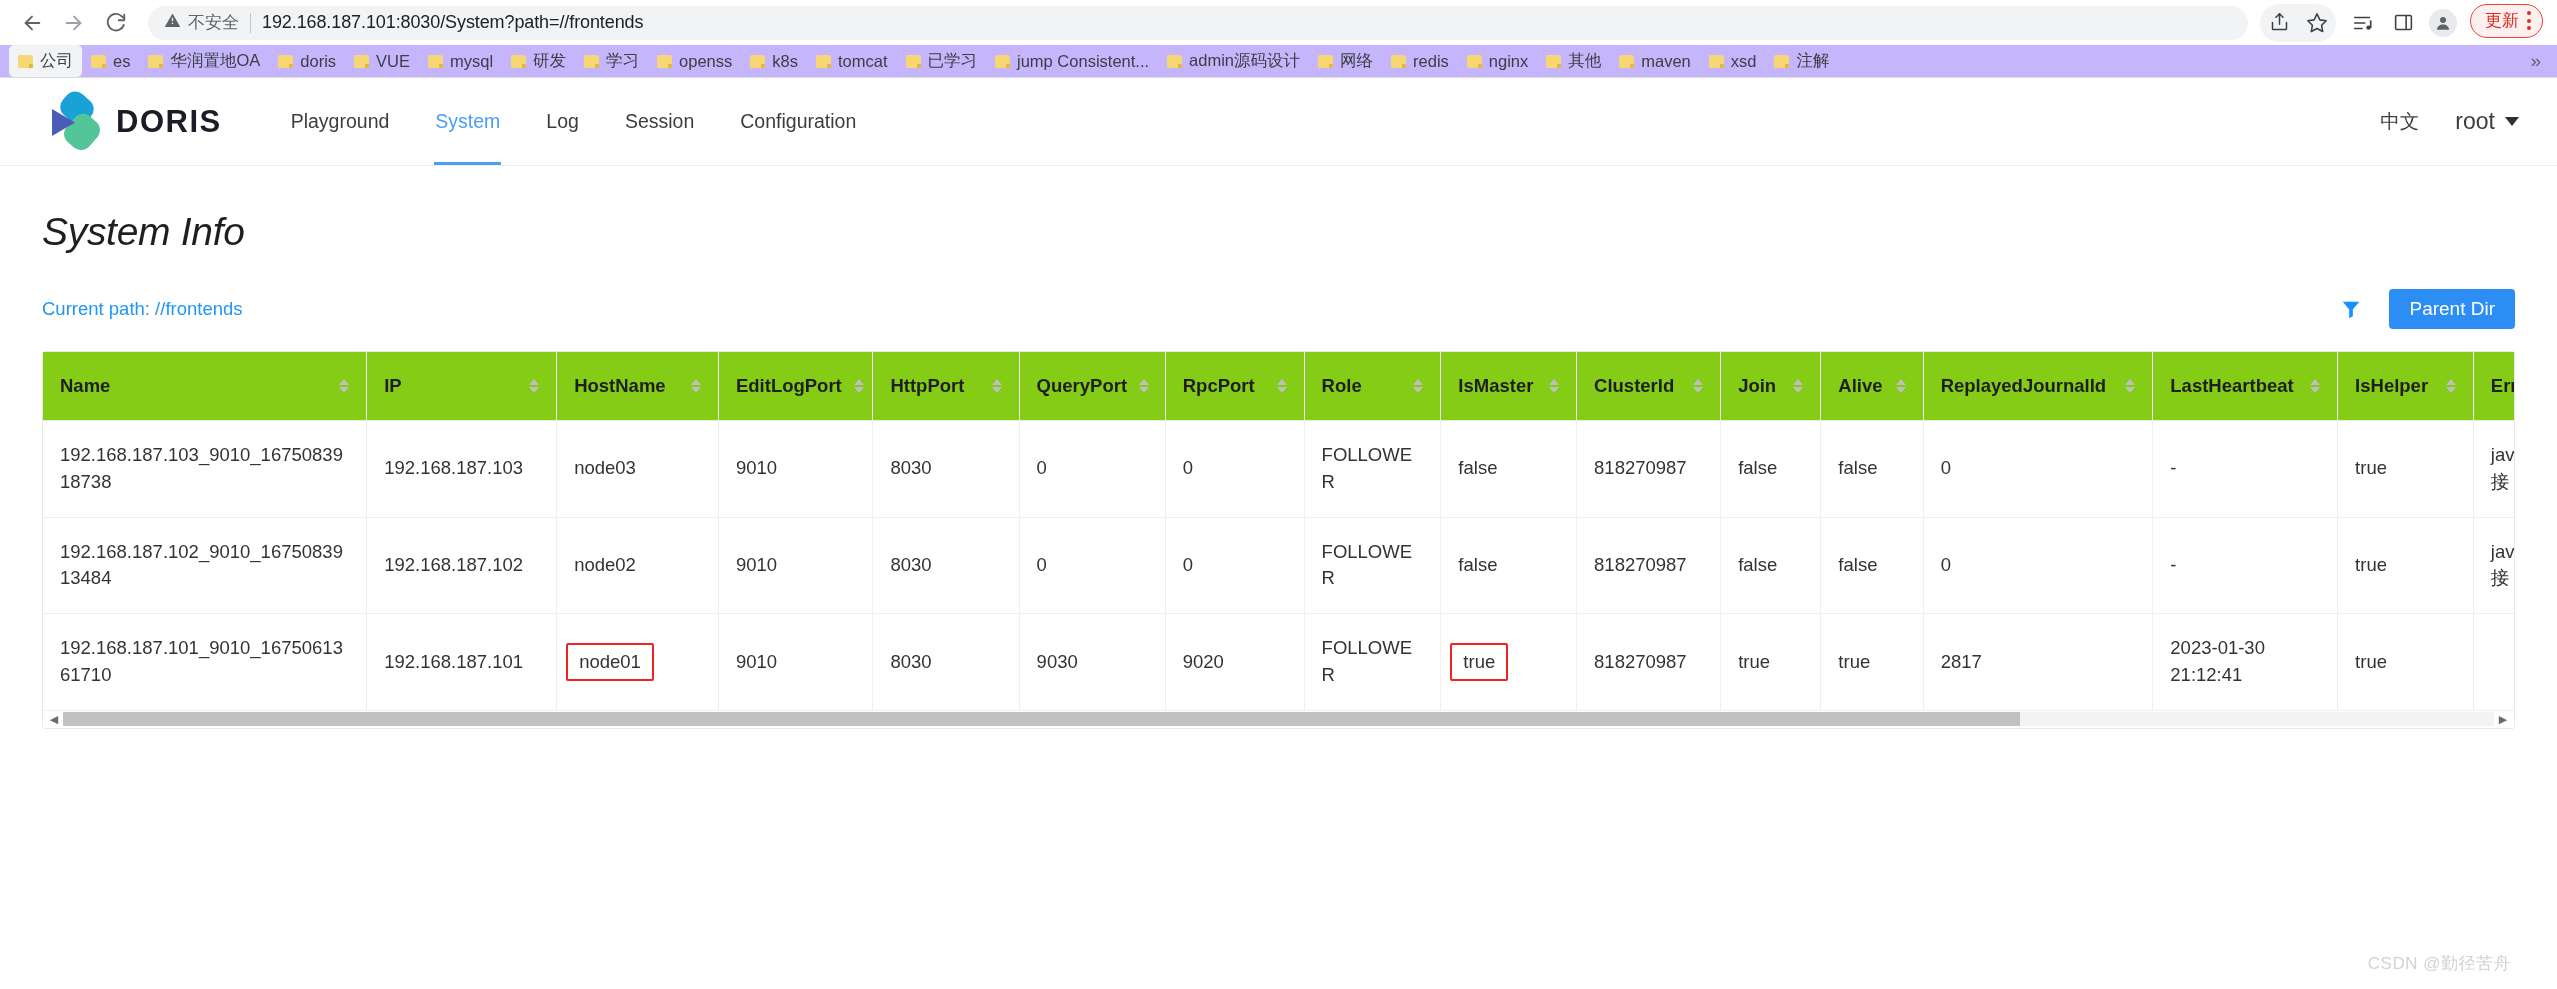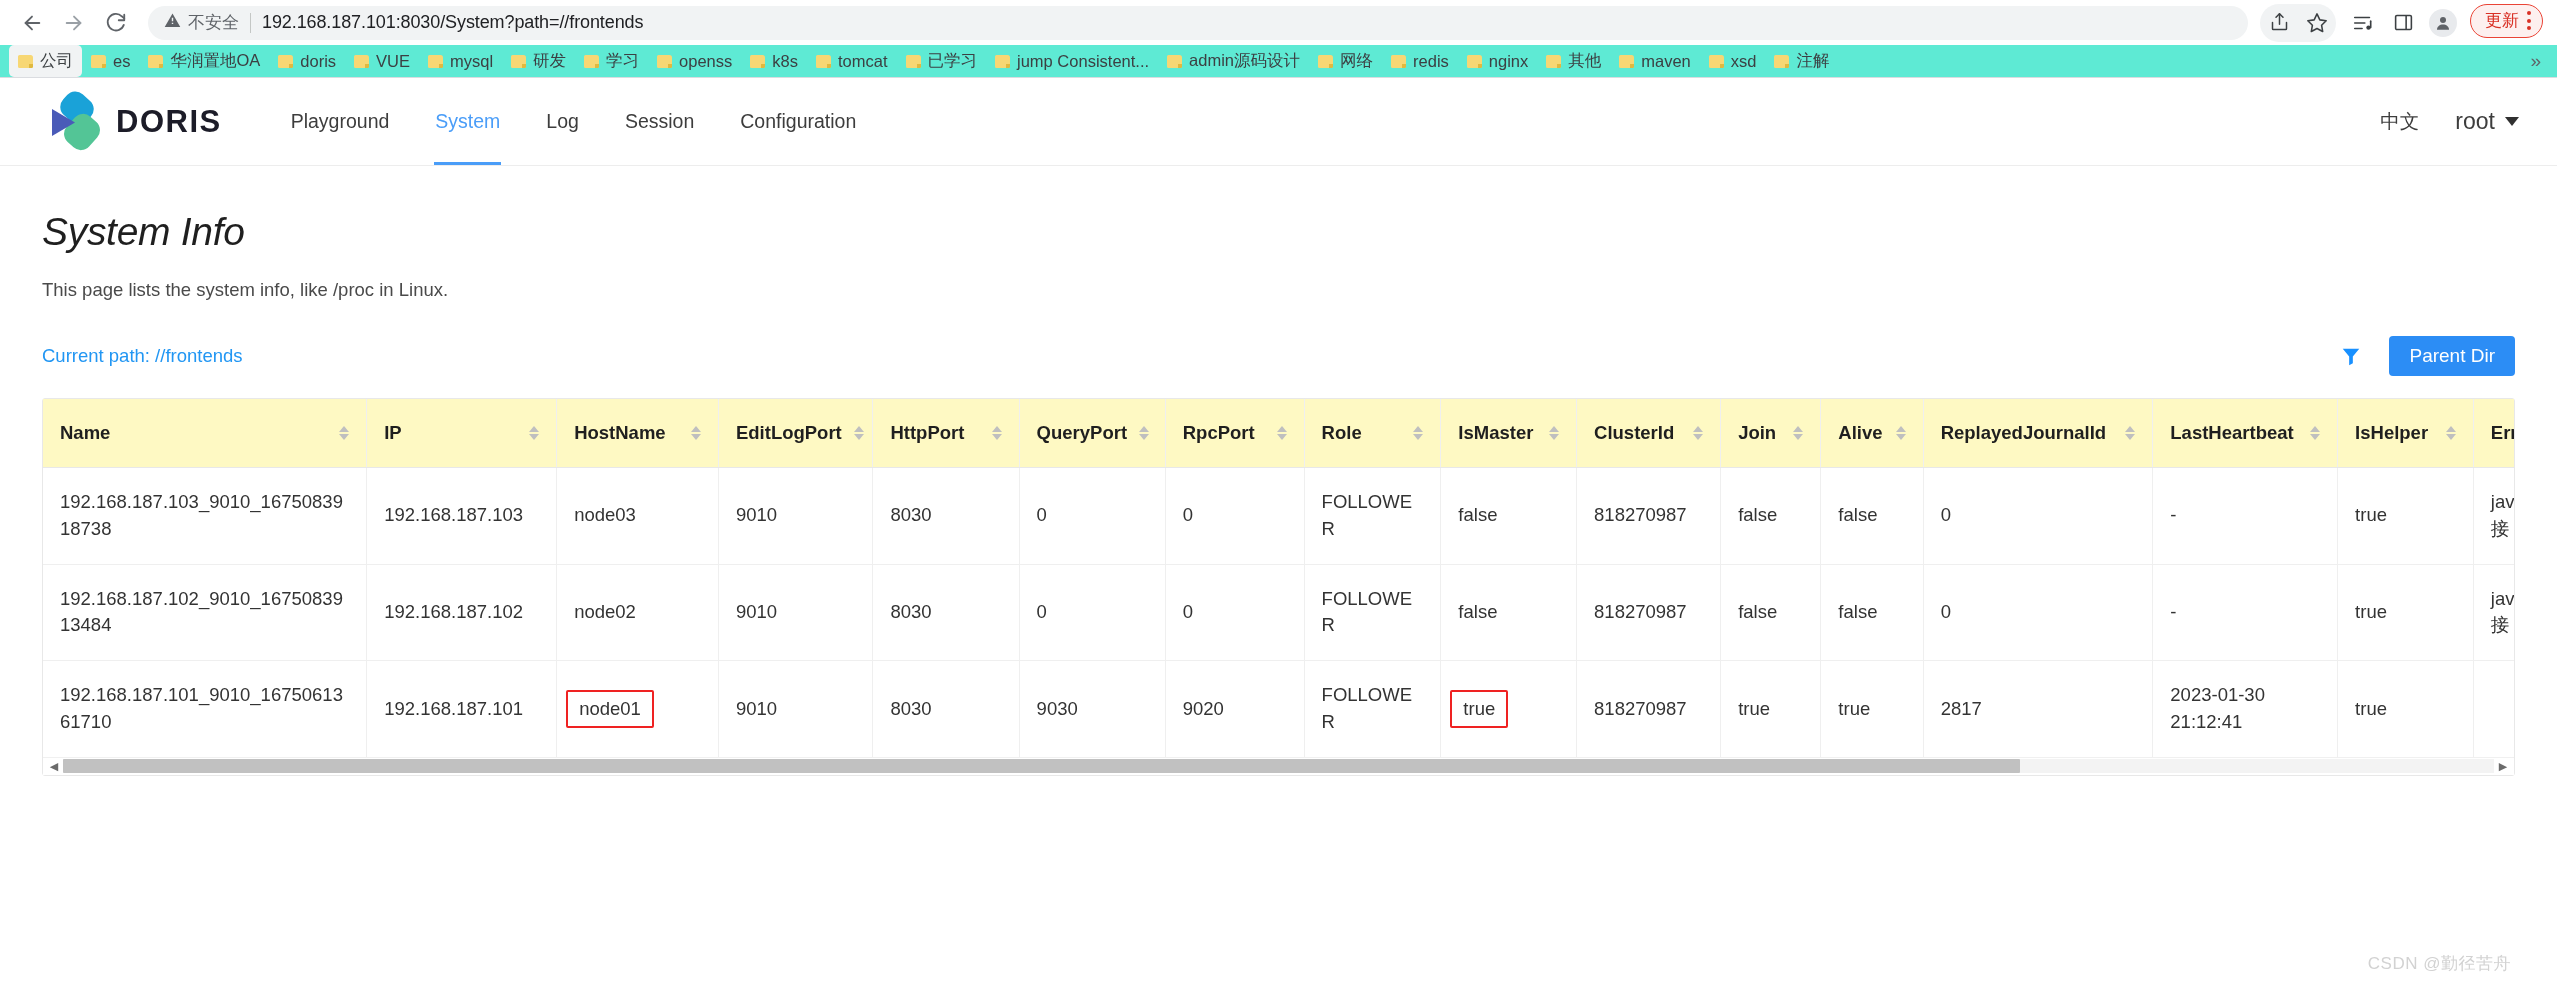--- a/index.html
+++ b/index.html
@@ -90,21 +90,21 @@
   .kebab { display: flex; flex-direction: column; gap: 3.2px; }
   .kebab i { width: 4px; height: 4px; border-radius: 50%; background: #d93025; display:block; }
 
   
   .bookmarks {
     height: 32px;
     display: flex;
     align-items: center;
     padding: 0 9px;
     gap: 0px;
-    background: #5eead4;
+    background: #c4b5fd;
     overflow: hidden;
     position: relative;
   }
   .bm {
     display: flex; align-items: center;
     gap: 7px;
     padding: 5px 9px;
     border-radius: 5px;
     font-size: 16.5px;
     color: #3c4043;
@@ -234,21 +234,21 @@
     overflow: hidden;
     position: relative;
   }
   table.data {
     border-collapse: collapse;
     width: 2610px;
     table-layout: fixed;
     font-size: 18.5px;
   }
   table.data thead th {
-    background: #fef9c3;
+    background: #84cc16;
     color: #1f1f1f;
     font-weight: bold;
     text-align: left;
     padding: 23px 17px;
     border-bottom: 1px solid #e8e8e8;
     border-right: 1px solid #efefef;
     white-space: nowrap;
     position: relative;
     vertical-align: middle;
   }
@@ -531,21 +531,20 @@
       <span class="lang-link">中文</span>
       <span class="user-menu">
         <span>root</span>
         <span class="caret-down"></span>
       </span>
     </div>
   </div>
 
   <div class="page">
     <h1 class="page-title">System Info</h1>
-    <p class="page-desc">This page lists the system info, like /proc in Linux.</p>
 
     <div class="path-row">
       <a class="path-link">Current path: //frontends</a>
       <div class="path-actions">
         <span class="filter-icon">
           <svg width="24" height="22" viewBox="0 0 24 24" fill="#1890ff">
               <path d="M3 4h18l-7 8.5V20l-4 2v-9.5z"></path>
             </svg>
         </span>
         <button class="parent-dir-btn">Parent Dir</button>

